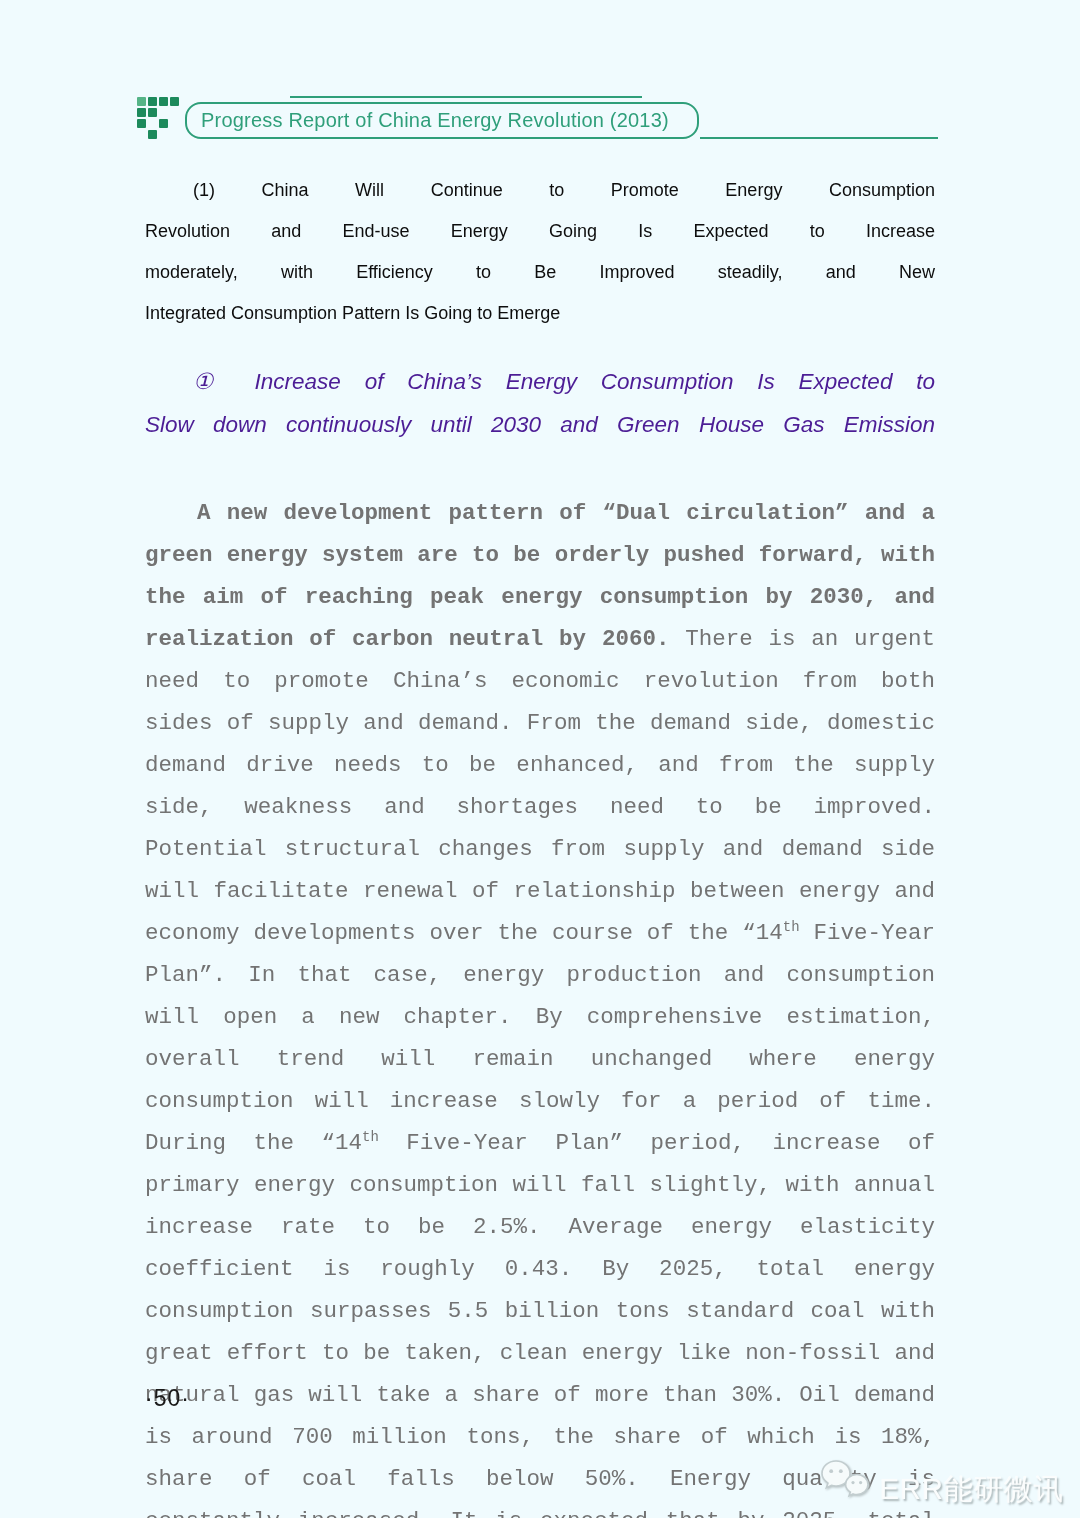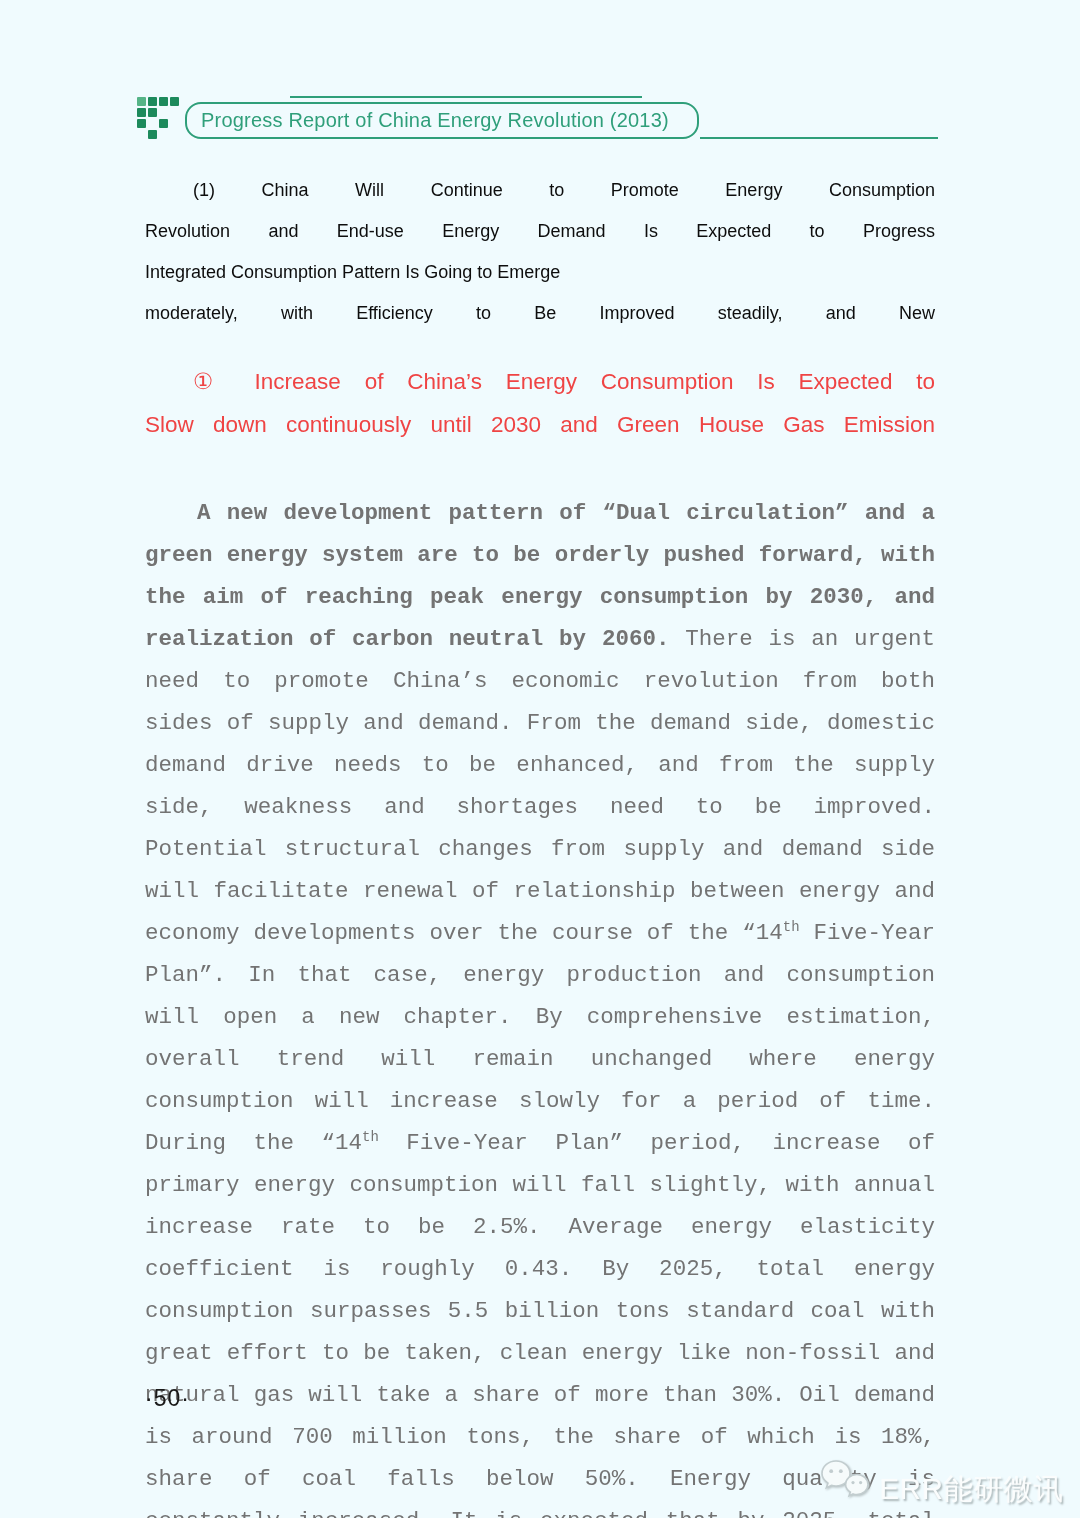--- a/index.html
+++ b/index.html
@@ -41,21 +41,21 @@
     width:238px; height:2px; background:#2f9f7a;
   }
   
   .h1 {
     position:absolute; left:145px; top:170px; width:790px;
     font-weight:normal; font-size:18px; color:#0d0d0d;
   }
   .h1 .line { line-height:41px; height:41px; }
   .h2 {
     position:absolute; left:145px; top:360px; width:790px;
-    font-weight:normal; font-size:22.5px; color:#ef4444;
+    font-weight:normal; font-size:22.5px; color:#4c1d95;font-style:italic;
   }
   .h2 .line { line-height:43px; height:43px; }
   .justify { text-align:justify; text-align-last:justify; }
   .indent { padding-left:48px; }
   
   .body-par {
     position:absolute; left:145px; top:492px; width:790px;
     font-family:Liberation Mono, monospace;
     font-size:22.5px; line-height:42px;
     text-align:justify;
@@ -104,23 +104,23 @@
     <div class="sq" style="visibility: hidden;"></div>
   </div>
 <div class="rule-top"></div>
 <div class="rule-bottom"></div>
 <div class="title-box">
   <span>Progress Report of China Energy Revolution (2013)</span>
 </div>
 
 <div class="h1">
     <div class="line justify indent">(1) China Will Continue to Promote Energy Consumption</div>
-    <div class="line justify">Revolution and End-use Energy Demand Is Expected to Progress</div>
+    <div class="line justify">Revolution and End-use Energy Going Is Expected to Increase</div>
+    <div class="line justify">moderately, with Efficiency to Be Improved steadily, and New</div>
     <div class="line">Integrated Consumption Pattern Is Going to Emerge</div>
-    <div class="line justify">moderately, with Efficiency to Be Improved steadily, and New</div>
   </div>
 
 <div class="h2">
     <div class="line justify indent">① Increase of China’s Energy Consumption Is Expected to</div>
     <div class="line justify">Slow down continuously until 2030 and Green House Gas Emission</div>
   </div>
 
 <p class="body-par"><span class="b">A new development pattern of “Dual circulation” and a green energy system are to be orderly pushed forward, with the aim of reaching peak energy consumption by 2030, and realization of carbon neutral by 2060.</span><span> There is an urgent need to promote China’s economic revolution from both sides of supply and demand. From the demand side, domestic demand drive needs to be enhanced, and from the supply side, weakness and shortages need to be improved. Potential structural changes from supply and demand side will facilitate renewal of relationship between energy and economy developments over the course of the “14</span><span class="sup">th</span><span> Five-Year Plan”. In that case, energy production and consumption will open a new chapter. By comprehensive estimation, overall trend will remain unchanged where energy consumption will increase slowly for a period of time. During the “14</span><span class="sup">th</span><span> Five-Year Plan” period, increase of primary energy consumption will fall slightly, with annual increase rate to be 2.5%. Average energy elasticity coefficient is roughly 0.43. By 2025, total energy consumption surpasses 5.5 billion tons standard coal with great effort to be taken, clean energy like non-fossil and natural gas will take a share of more than 30%. Oil demand is around 700 million tons, the share of which is 18%, share of coal falls below 50%. Energy quality is constantly increased. It is expected that by 2025, total society end-use energy demand will be around 4.5 billion tons standard coal. Total electricity consumption will be 9 trillion</span></p>
 
 <div class="pagenum">·50·</div>

